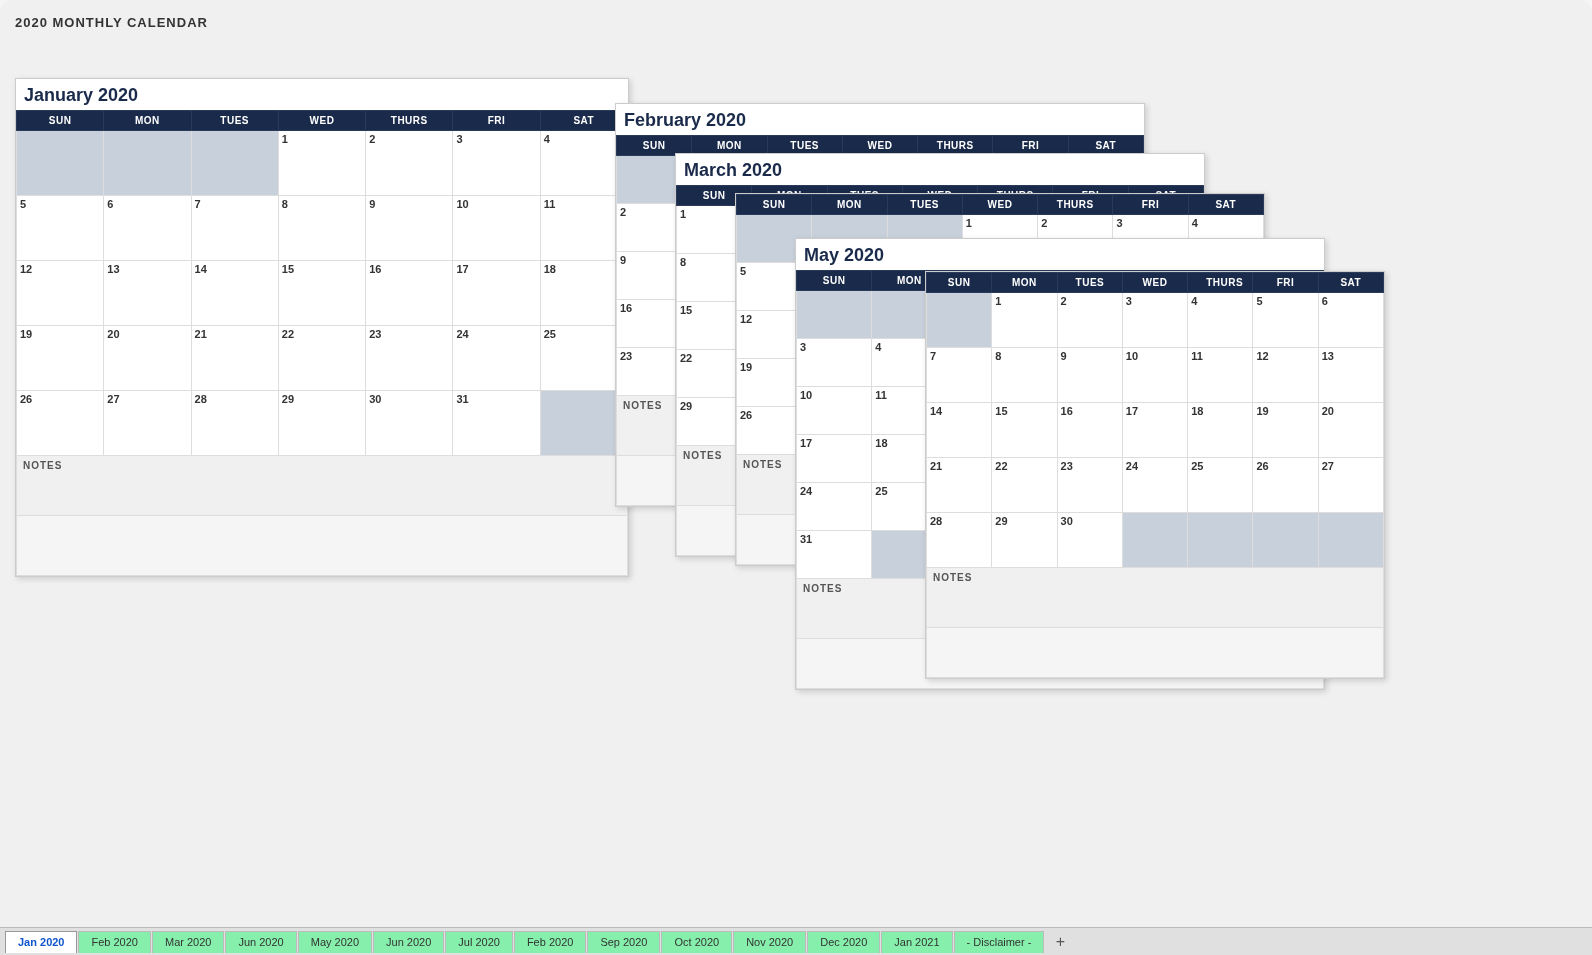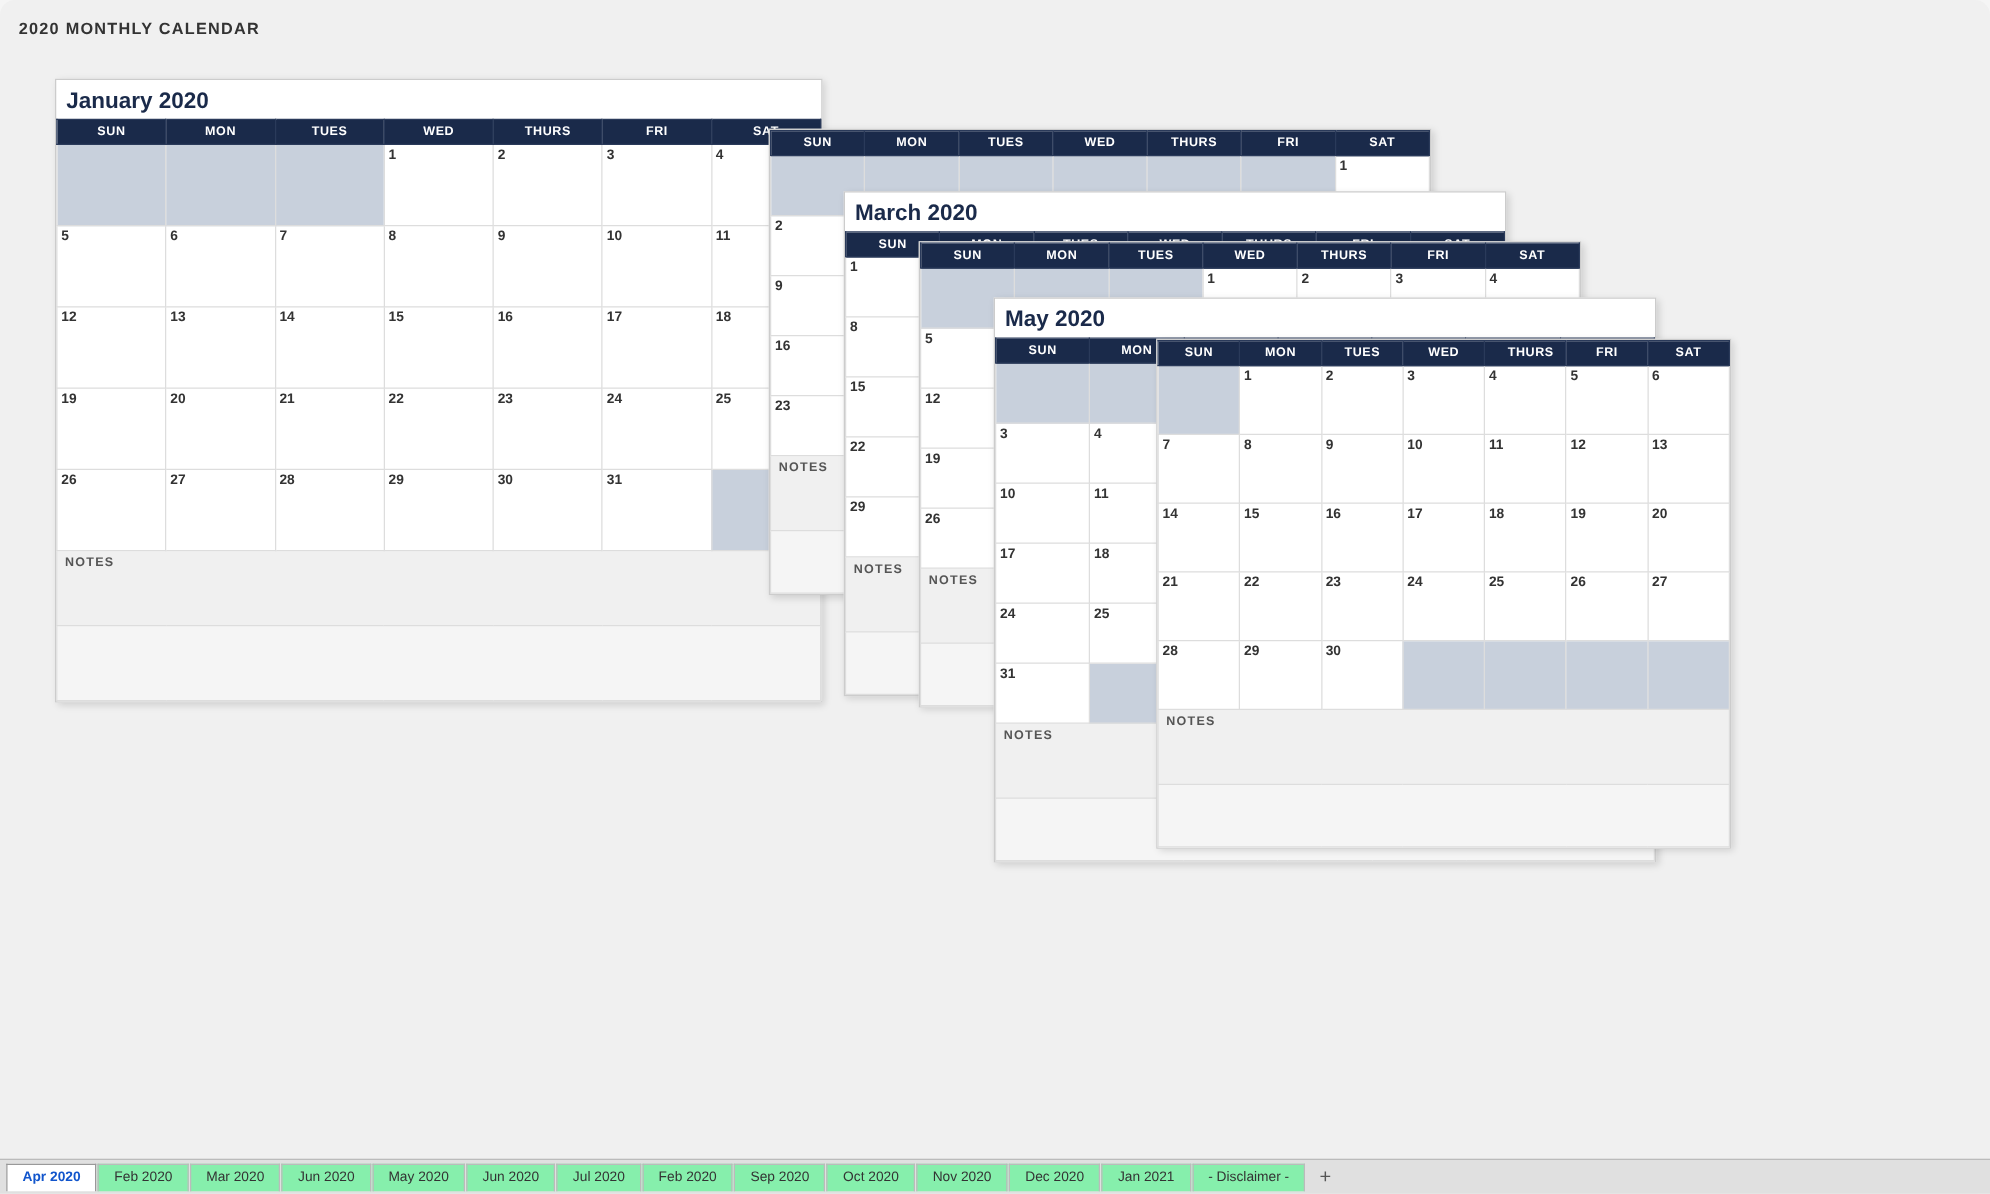--- a/index.html
+++ b/index.html
@@ -86,23 +86,22 @@
       color: #555;
       letter-spacing: 1px;
       background: #f0f0f0;
       height: 60px;
       padding: 4px 6px;
     }
 
     
     .cal-jan {
       left: 0;
-      top: 25px;
+      top: 40px;
       width: 614px;
-      margin-left: 29px;
     }
 
     
     .cal-feb {
       left: 600px;
       top: 65px;
       width: 530px;
     }
 
     
@@ -263,20 +262,21 @@
             <td class="notes-cell" colspan="7">NOTES</td>
           </tr>
           <tr>
             <td class="day-num" colspan="7" style="height:60px;background:#f5f5f5;border:1px solid #ddd;"></td>
           </tr>
         </tbody>
       </table>
     </div>
 
     <div class="cal-card cal-feb">
+      <div class="cal-month-title">February 2020</div>
       <table class="cal-table">
         <thead>
           <tr>
             <th>SUN</th>
             <th>MON</th>
             <th>TUES</th>
             <th>WED</th>
             <th>THURS</th>
             <th>FRI</th>
             <th>SAT</th>
@@ -621,21 +621,21 @@
           <tr>
             <td colspan="7" style="height:50px;background:#f5f5f5;border:1px solid #ddd;"></td>
           </tr>
         </tbody>
       </table>
     </div>
 
   </div>
 
   <div class="tab-bar">
-    <div class="tab-item active">Apr 2020</div>
+    <div class="tab-item active">Jan 2020</div>
     <div class="tab-item">Feb 2020</div>
     <div class="tab-item">Mar 2020</div>
     <div class="tab-item">Jun 2020</div>
     <div class="tab-item">May 2020</div>
     <div class="tab-item">Jun 2020</div>
     <div class="tab-item">Jul 2020</div>
     <div class="tab-item">Feb 2020</div>
     <div class="tab-item">Sep 2020</div>
     <div class="tab-item">Oct 2020</div>
     <div class="tab-item">Nov 2020</div>

